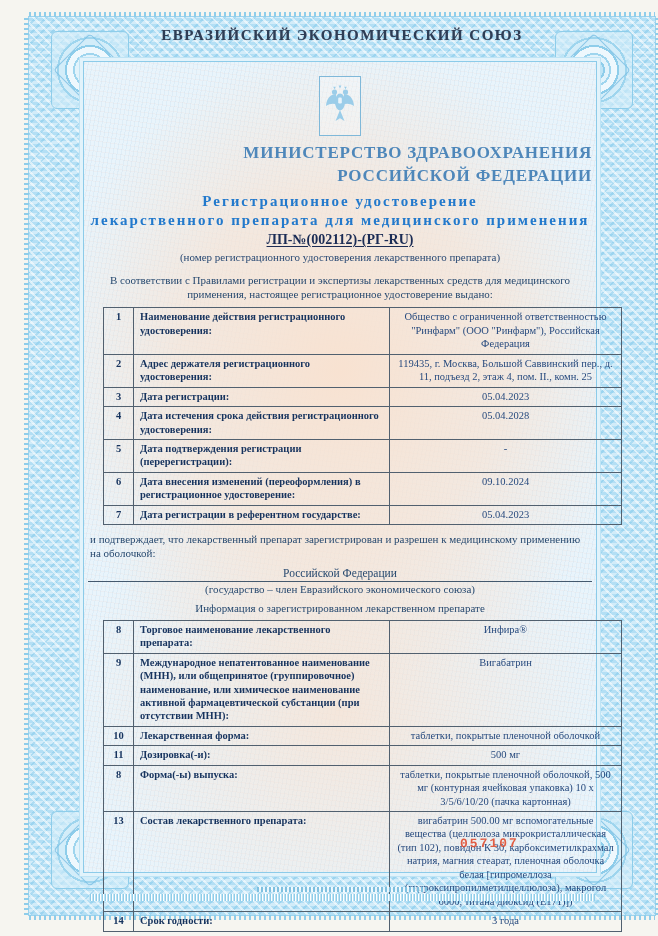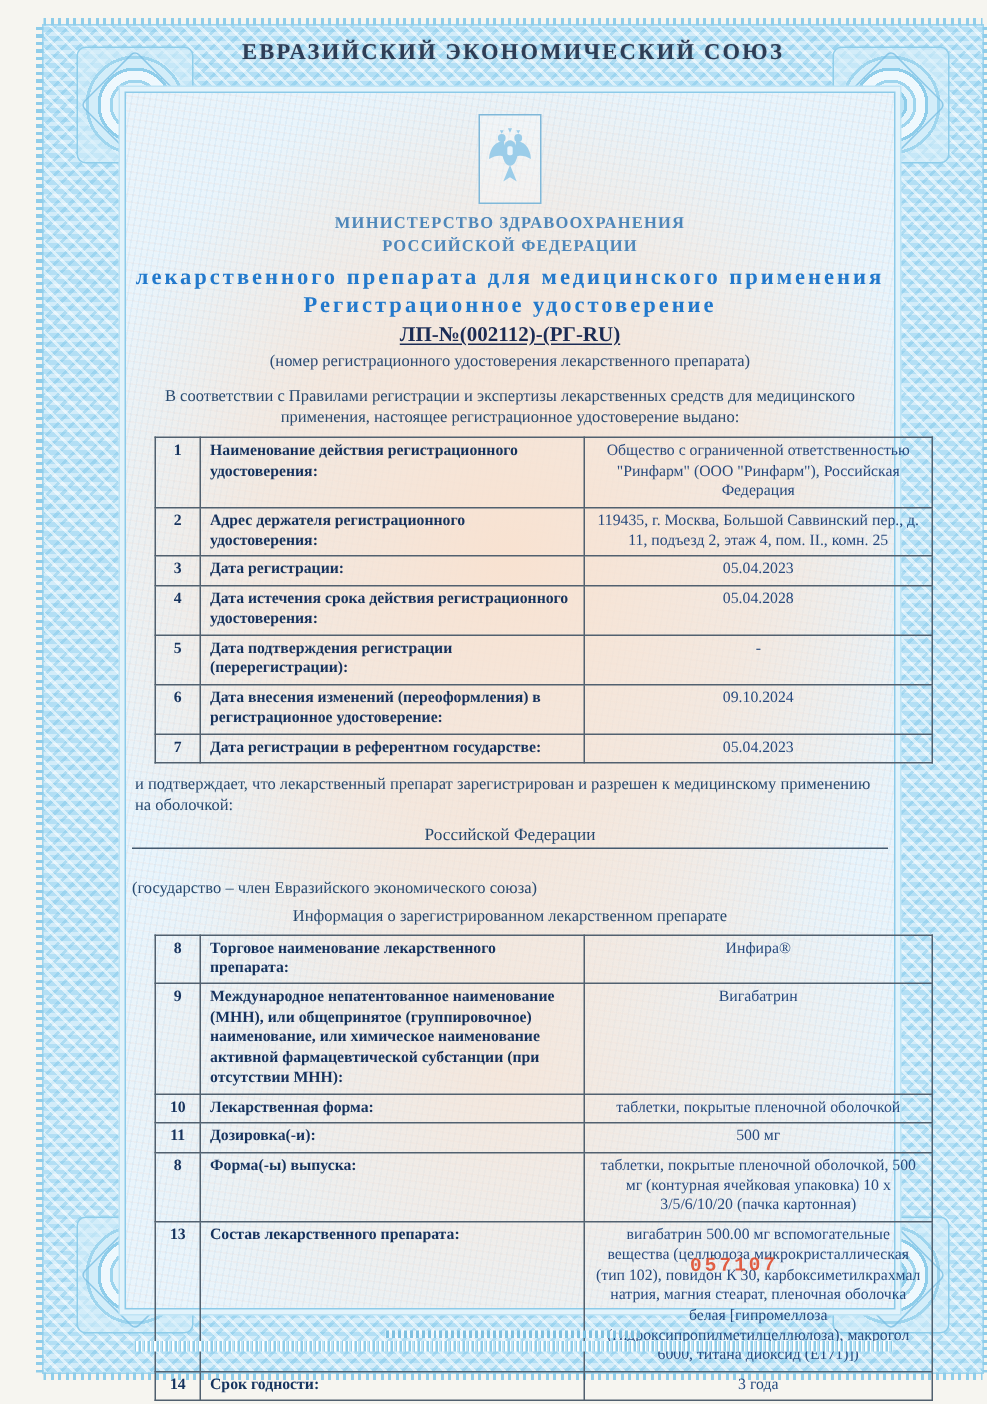--- a/index.html
+++ b/index.html
@@ -72,22 +72,22 @@
   }
   .panel-inner { padding:14px 4px 0 4px; }
 
   .emblem-box {
     width:42px; height:60px; margin:0 auto; border:1px solid #7fb8d9;
     display:flex; align-items:center; justify-content:center;
     background:rgba(255,255,255,.25);
   }
 
   .ministry {
-    margin-top:6px; text-align:center; color:#4e87ba;
-    font-size:11px; letter-spacing:.8px; line-height:1.35; font-weight:bold;
+    margin-top:6px; text-align:right; color:#4e87ba;
+    font-size:17px; letter-spacing:.8px; line-height:1.35; font-weight:bold;
   }
 
   .cert-title {
     margin-top:4px; text-align:center; color:#2279cc; font-weight:bold;
     font-size:15px; letter-spacing:2px; line-height:1.3;
   }
   .cert-number {
     margin-top:1px; text-align:center; color:#1b2c55; font-weight:bold; font-size:14px;
     text-decoration:underline; text-underline-offset:2px;
   }
@@ -110,21 +110,21 @@
   td.c-label { width:256px; font-weight:bold;  color:#16335e; padding-left:10px; }
   td.c-value { width:232px; text-align:center; color:#274a7e; }
 
   .confirm {
     margin:7px 2px 0; text-align:left; color:#27496f; font-size:11px; line-height:1.3;
   }
   .territory {
     margin-top:6px; text-align:center; color:#27496f; font-size:11.5px;
     border-bottom:1px solid #44596e; padding-bottom:2px;
   }
-  .territory-caption { margin-top:20px; color:#27496f; font-size:11px; }
+  .territory-caption { margin-top:1px; text-align:center; color:#27496f; font-size:11px; }
   .info-title       { margin-top:7px; text-align:center; color:#27496f; font-size:11px; }
 
   .stamp {
     position:absolute; left:460px; top:836px; z-index:5;
     color:#e04a2c; font-weight:bold; font-size:13px; letter-spacing:2px;
     font-family:"Liberation Mono","DejaVu Sans Mono",monospace; opacity:.88;
     transform:rotate(-.5deg);
   }
 </style>
 </head>
@@ -162,22 +162,22 @@
           </g>
         </svg>
       </div>
 
       <div class="ministry">
         <div>МИНИСТЕРСТВО ЗДРАВООХРАНЕНИЯ</div>
         <div>РОССИЙСКОЙ ФЕДЕРАЦИИ</div>
       </div>
 
       <div class="cert-title">
+        <div>Регистрационное удостоверение</div>
         <div>лекарственного препарата для медицинского применения</div>
-        <div>Регистрационное удостоверение</div>
       </div>
 
       <div class="cert-number">ЛП-№(002112)-(РГ-RU)</div>
       <div class="cert-number-caption">(номер регистрационного удостоверения лекарственного препарата)</div>
 
       <div class="intro">В соответствии с Правилами регистрации и экспертизы лекарственных средств для медицинского применения, настоящее регистрационное удостоверение выдано:</div>
 
       <table class="cert">
         <tbody>
           <tr>

